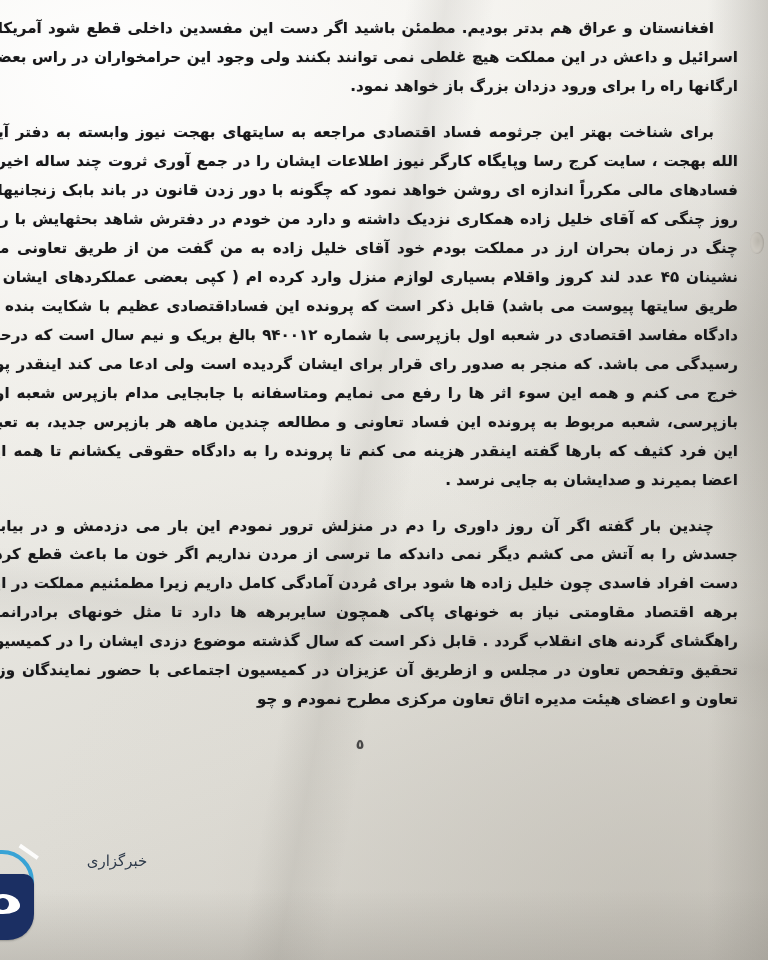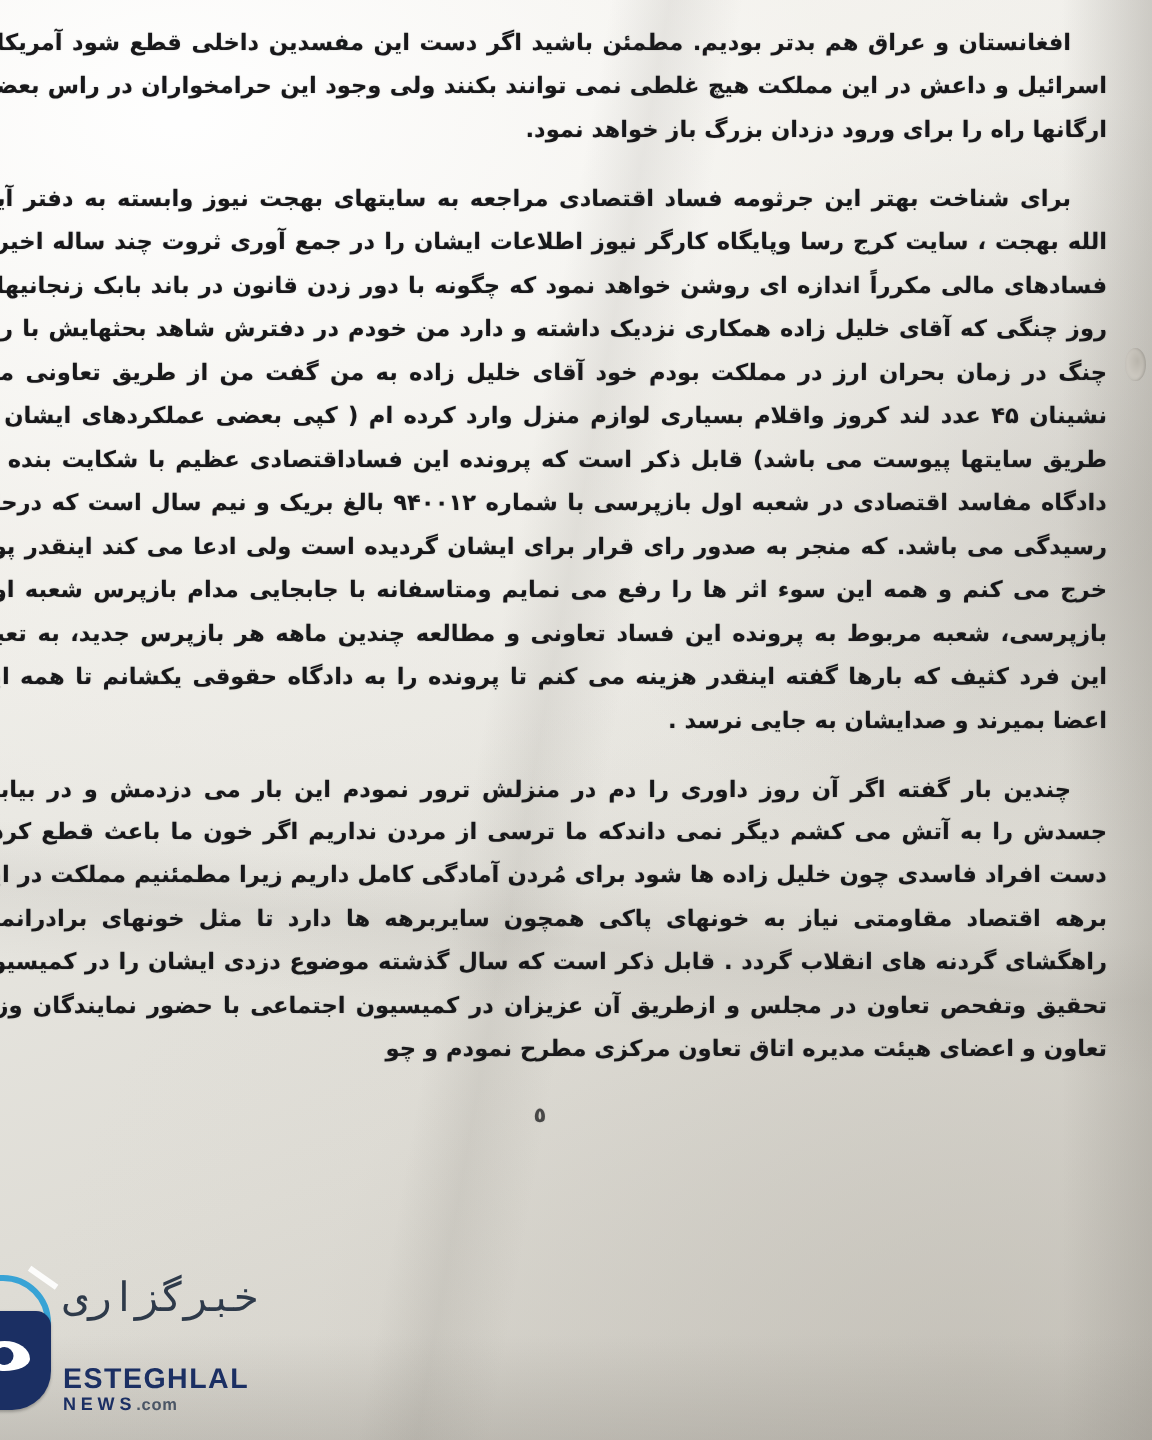--- a/index.html
+++ b/index.html
@@ -145,25 +145,25 @@
     border-radius: 50%;
     background: #1b2f63;
   }
   #wm-text {
     position: absolute;
     left: 76px;
     top: 4px;
     width: 150px;
   }
   #wm-fa {
-    font-family: Liberation Mono, monospace;
-    font-size: 27px;
+    font-family: Liberation Sans, sans-serif;
+    font-size: 15px;
     color: #2e3a4a;
     direction: rtl;
-    text-align: left;
+    text-align: center;
     letter-spacing: 0.5px;
     line-height: 1.2;
   }
   #wm-en {
     margin-top: 26px;
     font-family: "Liberation Sans", sans-serif;
     font-weight: bold;
     font-size: 19px;
     color: #1b2f63;
     letter-spacing: 1px;
@@ -200,21 +200,15 @@
     <p class="page-number">٥</p>
   </div>
 
   <div id="watermark">
     <div id="wm-ring"></div>
     <div id="wm-badge">
       <div id="wm-badge-eye"></div>
     </div>
     <div id="wm-text">
       <div id="wm-fa">خبرگزاری</div>
-      <div id="wm-en">
-        <span>ESTEGHLAL</span>
-        <small>
-          <span>NEWS</span><span class="dotcom">.com</span>
-        </small>
-      </div>
     </div>
   </div>
 </div>
 
 </body></html>

